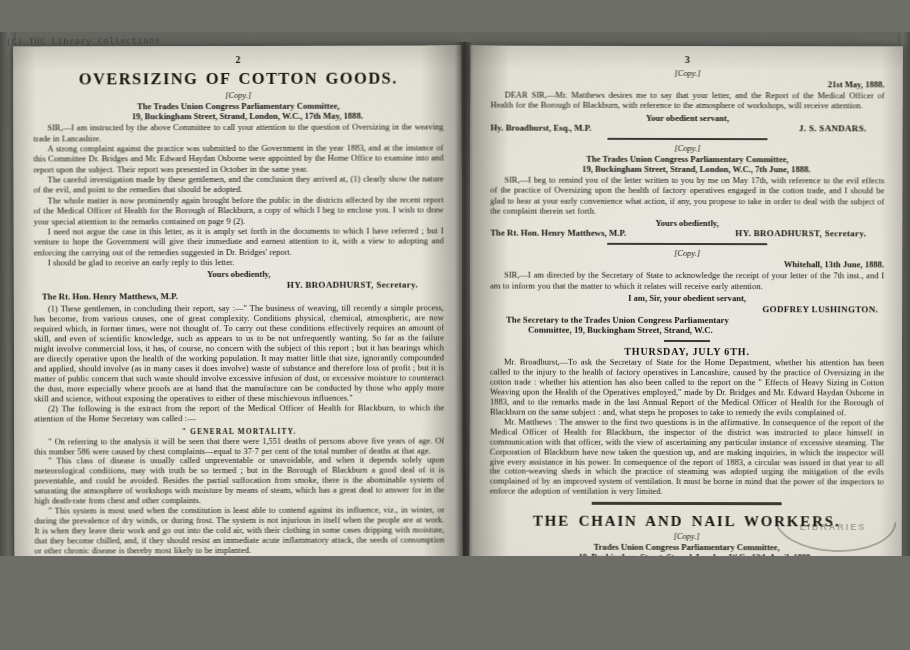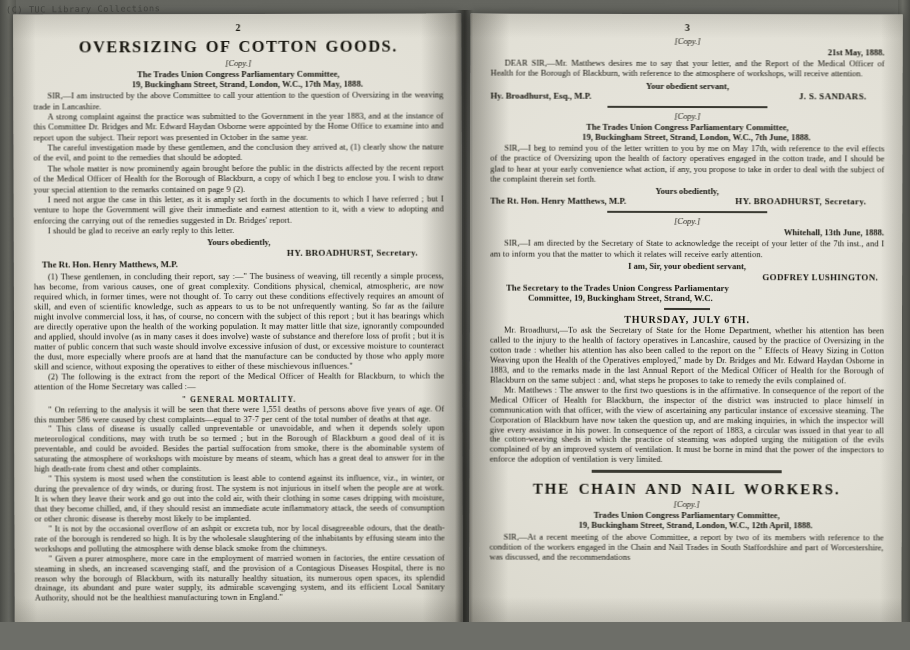--- a/index.html
+++ b/index.html
@@ -3,26 +3,27 @@
 <meta charset="utf-8">
 <title>Scanned Document Spread</title>
 <style>
   html,body{margin:0;padding:0;}
   body{
     width:910px;height:650px;overflow:hidden;
     background:#6d6e68;
     font-family:"Liberation Serif", serif;
   }
   .scan{
-    position:relative;width:910px;height:622px;
+    position:relative;width:910px;height:524px;
     background:
       radial-gradient(ellipse 70% 55% at 24% 44%, rgba(255,255,255,0.10), rgba(0,0,0,0) 70%),
       radial-gradient(ellipse 70% 55% at 77% 44%, rgba(255,255,255,0.10), rgba(0,0,0,0) 70%),
       linear-gradient(180deg,#64655f 0%,#6f706a 30%,#6b6c66 70%,#5e5f59 100%);
     overflow:hidden;
+    margin-top:32px;
   }
   
   .watermark{
     position:absolute;left:6px;top:4px;
     font-family:"DejaVu Sans Mono", monospace;
     font-size:8.5px;letter-spacing:.6px;
     color:#3b3c38;opacity:.82;white-space:nowrap;
     transform:rotate(-0.6deg);
   }
   
@@ -252,14 +253,18 @@
       </div>
       <p class="para">SIR,—At a recent meeting of the above Committee, a report by two of its members with reference to the condition of the workers engaged in the Chain and Nail Trades in South Staffordshire and part of Worcestershire, was discussed, and the recommendations</p>
 
     </div>
   </div>
 
   <div class="gutter"></div>
 
   <div class="watermark">(C) TUC Library Collections</div>
 
+  <div class="stamp">
+    <div class="arc"></div>
+    <div class="txt">LIBRARIES</div>
+  </div>
 
 </div>
 
 </body></html>

